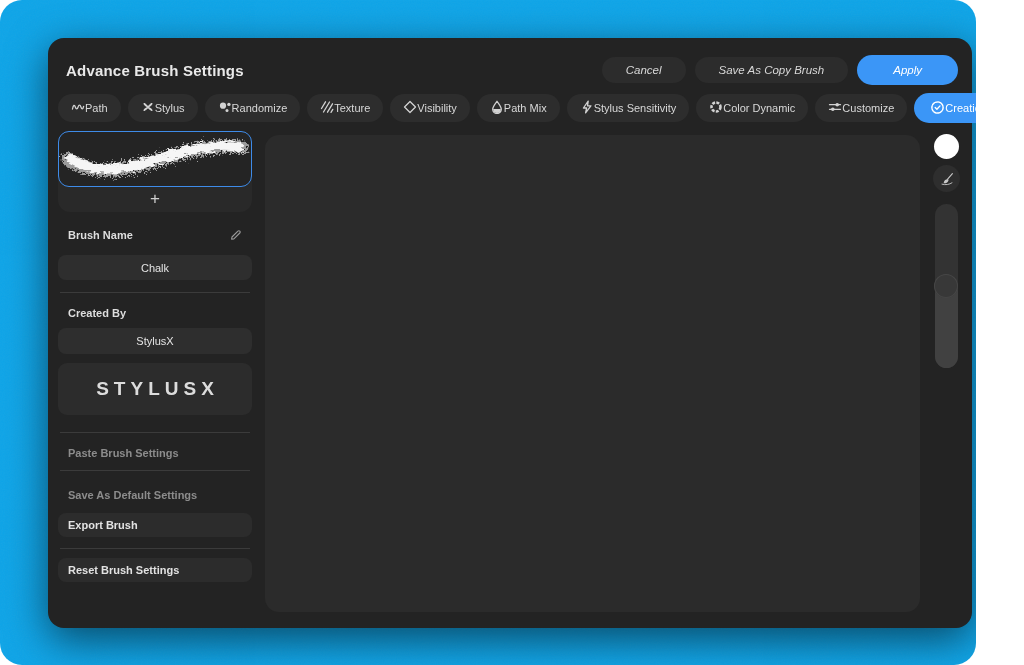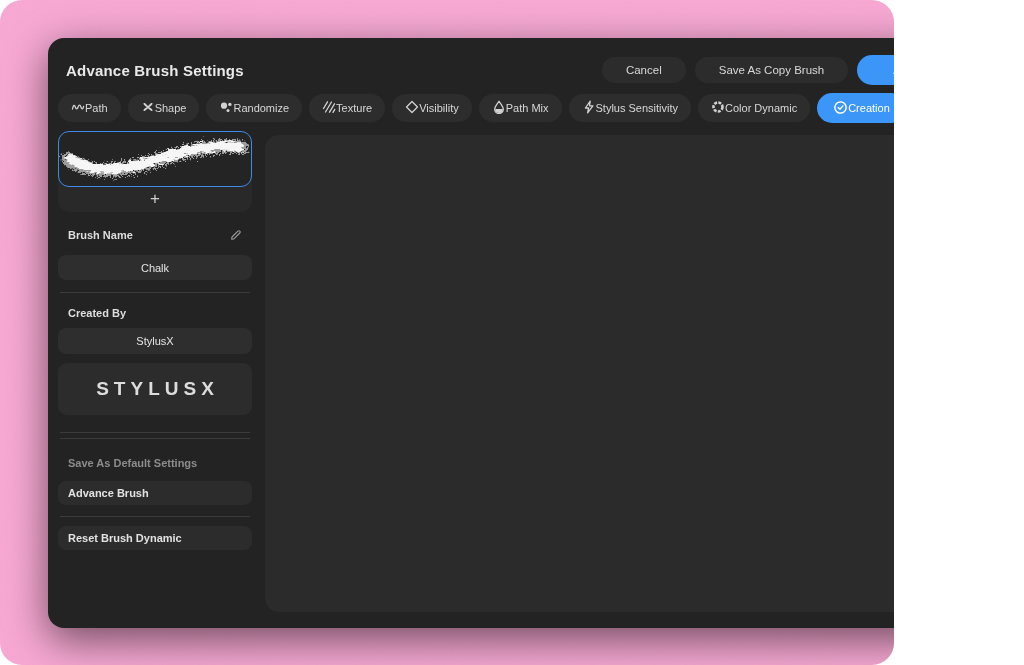--- a/index.html
+++ b/index.html
@@ -1,27 +1,27 @@
 <!DOCTYPE html>
 <html><head>
 <meta charset="utf-8">
 <style>
   html,body{margin:0;padding:0;background:#ffffff;font-family:"Liberation Sans",sans-serif;}
   *{box-sizing:border-box;-webkit-font-smoothing:antialiased;}
-  .screen{position:relative;width:894px;height:665px;background:#f9a8d4;border-radius:22px;overflow:hidden;}
+  .screen{position:relative;width:976px;height:665px;background:#0ea5e9;border-radius:22px;overflow:hidden;}
   .noise{position:absolute;inset:0;pointer-events:none;}
   
   .dialog{position:absolute;left:48px;top:38px;width:924px;height:590px;background:#232323;border-radius:16px;
           box-shadow:0 12px 40px rgba(0,0,0,.55);}
   
   .hdr{position:absolute;top:10px;left:18px;right:14px;height:44px;display:flex;align-items:center;justify-content:space-between;}
   .title{font-size:15px;font-weight:700;color:#e9e9e9;letter-spacing:.2px;}
   .hdr-actions{display:flex;align-items:center;gap:9px;}
   .btn{border:none;cursor:pointer;font-family:inherit;font-size:11.5px;color:#d8d8d8;background:#2c2c2c;
-       height:26px;padding:0 24px;border-radius:14px;display:flex;align-items:center;justify-content:center;}
+       height:26px;padding:0 24px;border-radius:14px;display:flex;align-items:center;justify-content:center;font-style:italic;}
   .btn.primary{background:#3B96F7;color:#ffffff;height:30px;padding:0 36px;border-radius:16px;}
   
   .tabbar{position:absolute;top:55px;left:10px;right:10px;display:flex;align-items:center;gap:7px;}
   .tab{display:flex;align-items:center;height:28px;padding:0 13px;border-radius:15px;background:#2d2d2d;
        color:#d8d8d8;font-size:11px;cursor:pointer;white-space:nowrap;border:none;font-family:inherit;}
   .tab svg{flex:0 0 auto;}
   .tab.active{background:#3B96F7;color:#ffffff;height:30px;border-radius:16px;padding:0 16px;}
   .ticon{stroke:#d2d2d2;fill:none;stroke-width:1.3;stroke-linecap:round;stroke-linejoin:round;}
   .tfill{fill:#d2d2d2;}
   
@@ -84,21 +84,21 @@
       <button class="tab">
         <span><svg width="14" height="14" viewBox="0 0 14 14">
               <path class="ticon" d="M1.5 9 C2.3 4.5 3.5 4.5 4.3 7 C5.1 9.5 6.3 9.5 7.1 7 C7.9 4.5 9.1 4.5 9.9 7 C10.7 9.5 11.9 9.5 12.6 6.5"></path>
             </svg></span>
         <span>Path</span>
       </button>
       <button class="tab">
         <span><svg width="14" height="14" viewBox="0 0 14 14">
               <path class="ticon" d="M7 7 C2.5 1.5 1 3.5 7 7 C1 10.5 2.5 12.5 7 7 C11.5 12.5 13 10.5 7 7 C13 3.5 11.5 1.5 7 7 Z"></path>
             </svg></span>
-        <span>Shape</span>
+        <span>Stylus</span>
       </button>
       <button class="tab">
         <span><svg width="14" height="14" viewBox="0 0 14 14">
               <circle class="tfill" cx="5" cy="5.7" r="3.1"></circle>
               <circle class="tfill" cx="10.9" cy="4.4" r="1.7"></circle>
               <circle class="tfill" cx="9" cy="10.6" r="1.5"></circle>
             </svg></span>
         <span>Randomize</span>
       </button>
       <button class="tab">
@@ -124,20 +124,28 @@
         <span><svg width="14" height="14" viewBox="0 0 14 14">
               <path class="ticon" d="M8.2 1.2 L3.4 8 H6.6 L5.6 12.8 L10.9 5.8 H7.5 Z"></path>
             </svg></span>
         <span>Stylus Sensitivity</span>
       </button>
       <button class="tab">
         <span><svg width="14" height="14" viewBox="0 0 14 14">
               <circle cx="7" cy="7" r="4.5" fill="none" stroke="#d2d2d2" stroke-width="2.6" stroke-dasharray="2.9 1.3"></circle>
             </svg></span>
         <span>Color Dynamic</span>
+      </button>
+      <button class="tab">
+        <span><svg width="14" height="14" viewBox="0 0 14 14">
+              <path class="ticon" d="M1.5 4.7 H12.5 M1.5 9.3 H12.5"></path>
+              <circle class="tfill" cx="9.2" cy="4.7" r="1.8"></circle>
+              <circle class="tfill" cx="4.8" cy="9.3" r="1.8"></circle>
+            </svg></span>
+        <span>Customize</span>
       </button>
       <button class="tab active">
         <span><svg width="15" height="15" viewBox="0 0 15 15">
               <circle cx="7.5" cy="7.5" r="5.6" fill="none" stroke="#ffffff" stroke-width="1.5" stroke-dasharray="2.3 1.05" stroke-linecap="round"></circle>
               <path d="M5.2 7.6 L6.9 9.3 L10 5.9" fill="none" stroke="#ffffff" stroke-width="1.4" stroke-linecap="round" stroke-linejoin="round"></path>
             </svg></span>
         <span>Creation</span>
       </button>
     </div>
 
@@ -178,29 +186,30 @@
       <div class="divider"></div>
 
       <div class="created-row">
         <span class="lbl">Created By</span>
       </div>
       <div class="field created">StylusX</div>
       <div class="logo-box">STYLUSX</div>
 
       <div class="divider div-mt17"></div>
 
+      <div class="plain-btn">Paste Brush Settings</div>
 
       <div class="divider div-mt5"></div>
 
       <div class="plain-btn savedef">Save As Default Settings</div>
-      <div class="pill-btn export">Advance Brush</div>
+      <div class="pill-btn export">Export Brush</div>
 
       <div class="divider div-mt11"></div>
 
-      <div class="pill-btn reset">Reset Brush Dynamic</div>
+      <div class="pill-btn reset">Reset Brush Settings</div>
     </div>
 
     <div class="canvas"></div>
 
     <div class="swatch"></div>
     <div class="brush-btn">
       <svg width="16" height="16" viewBox="0 0 16 16">
         <path d="M13.4 2.6 L8.6 8.2" stroke="#c9c9c9" stroke-width="1.1" stroke-linecap="round" fill="none"></path>
         <path d="M8.8 8 C6.2 8.3 5 9.8 4.6 12.3 C7.3 12.6 9 11.2 9.6 8.9 Z" fill="#c9c9c9"></path>
         <path d="M3 13.2 C6.4 14.2 10.6 13.6 13 11.8" stroke="#c9c9c9" stroke-width="0.9" stroke-linecap="round" fill="none"></path>

